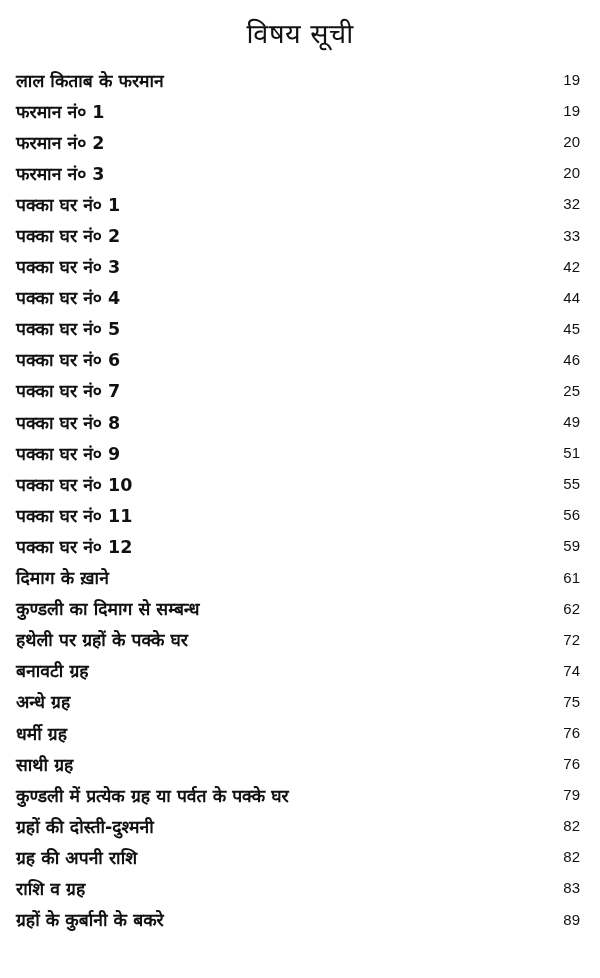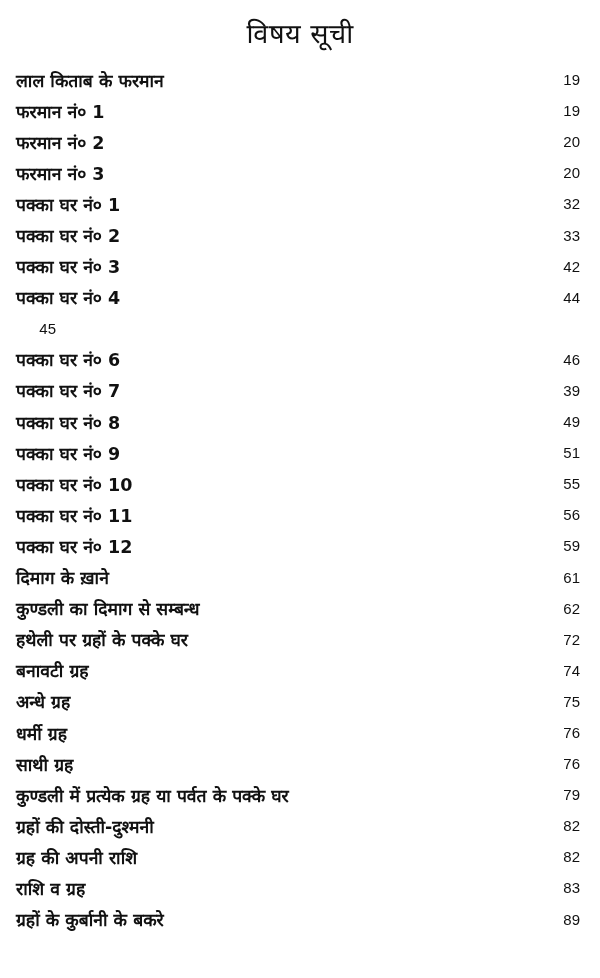--- a/index.html
+++ b/index.html
@@ -94,29 +94,30 @@
   </li>
       <li class="toc-row">
     <span class="toc-label">पक्का घर नं० 3</span>
     <span class="toc-page">42</span>
   </li>
       <li class="toc-row">
     <span class="toc-label">पक्का घर नं० 4</span>
     <span class="toc-page">44</span>
   </li>
       <li class="toc-row">
+    <span class="toc-label">पक्का घर नं० 5</span>
     <span class="toc-page">45</span>
   </li>
       <li class="toc-row">
     <span class="toc-label">पक्का घर नं० 6</span>
     <span class="toc-page">46</span>
   </li>
       <li class="toc-row">
     <span class="toc-label">पक्का घर नं० 7</span>
-    <span class="toc-page">39</span>
+    <span class="toc-page">25</span>
   </li>
       <li class="toc-row">
     <span class="toc-label">पक्का घर नं० 8</span>
     <span class="toc-page">49</span>
   </li>
       <li class="toc-row">
     <span class="toc-label">पक्का घर नं० 9</span>
     <span class="toc-page">51</span>
   </li>
       <li class="toc-row">

